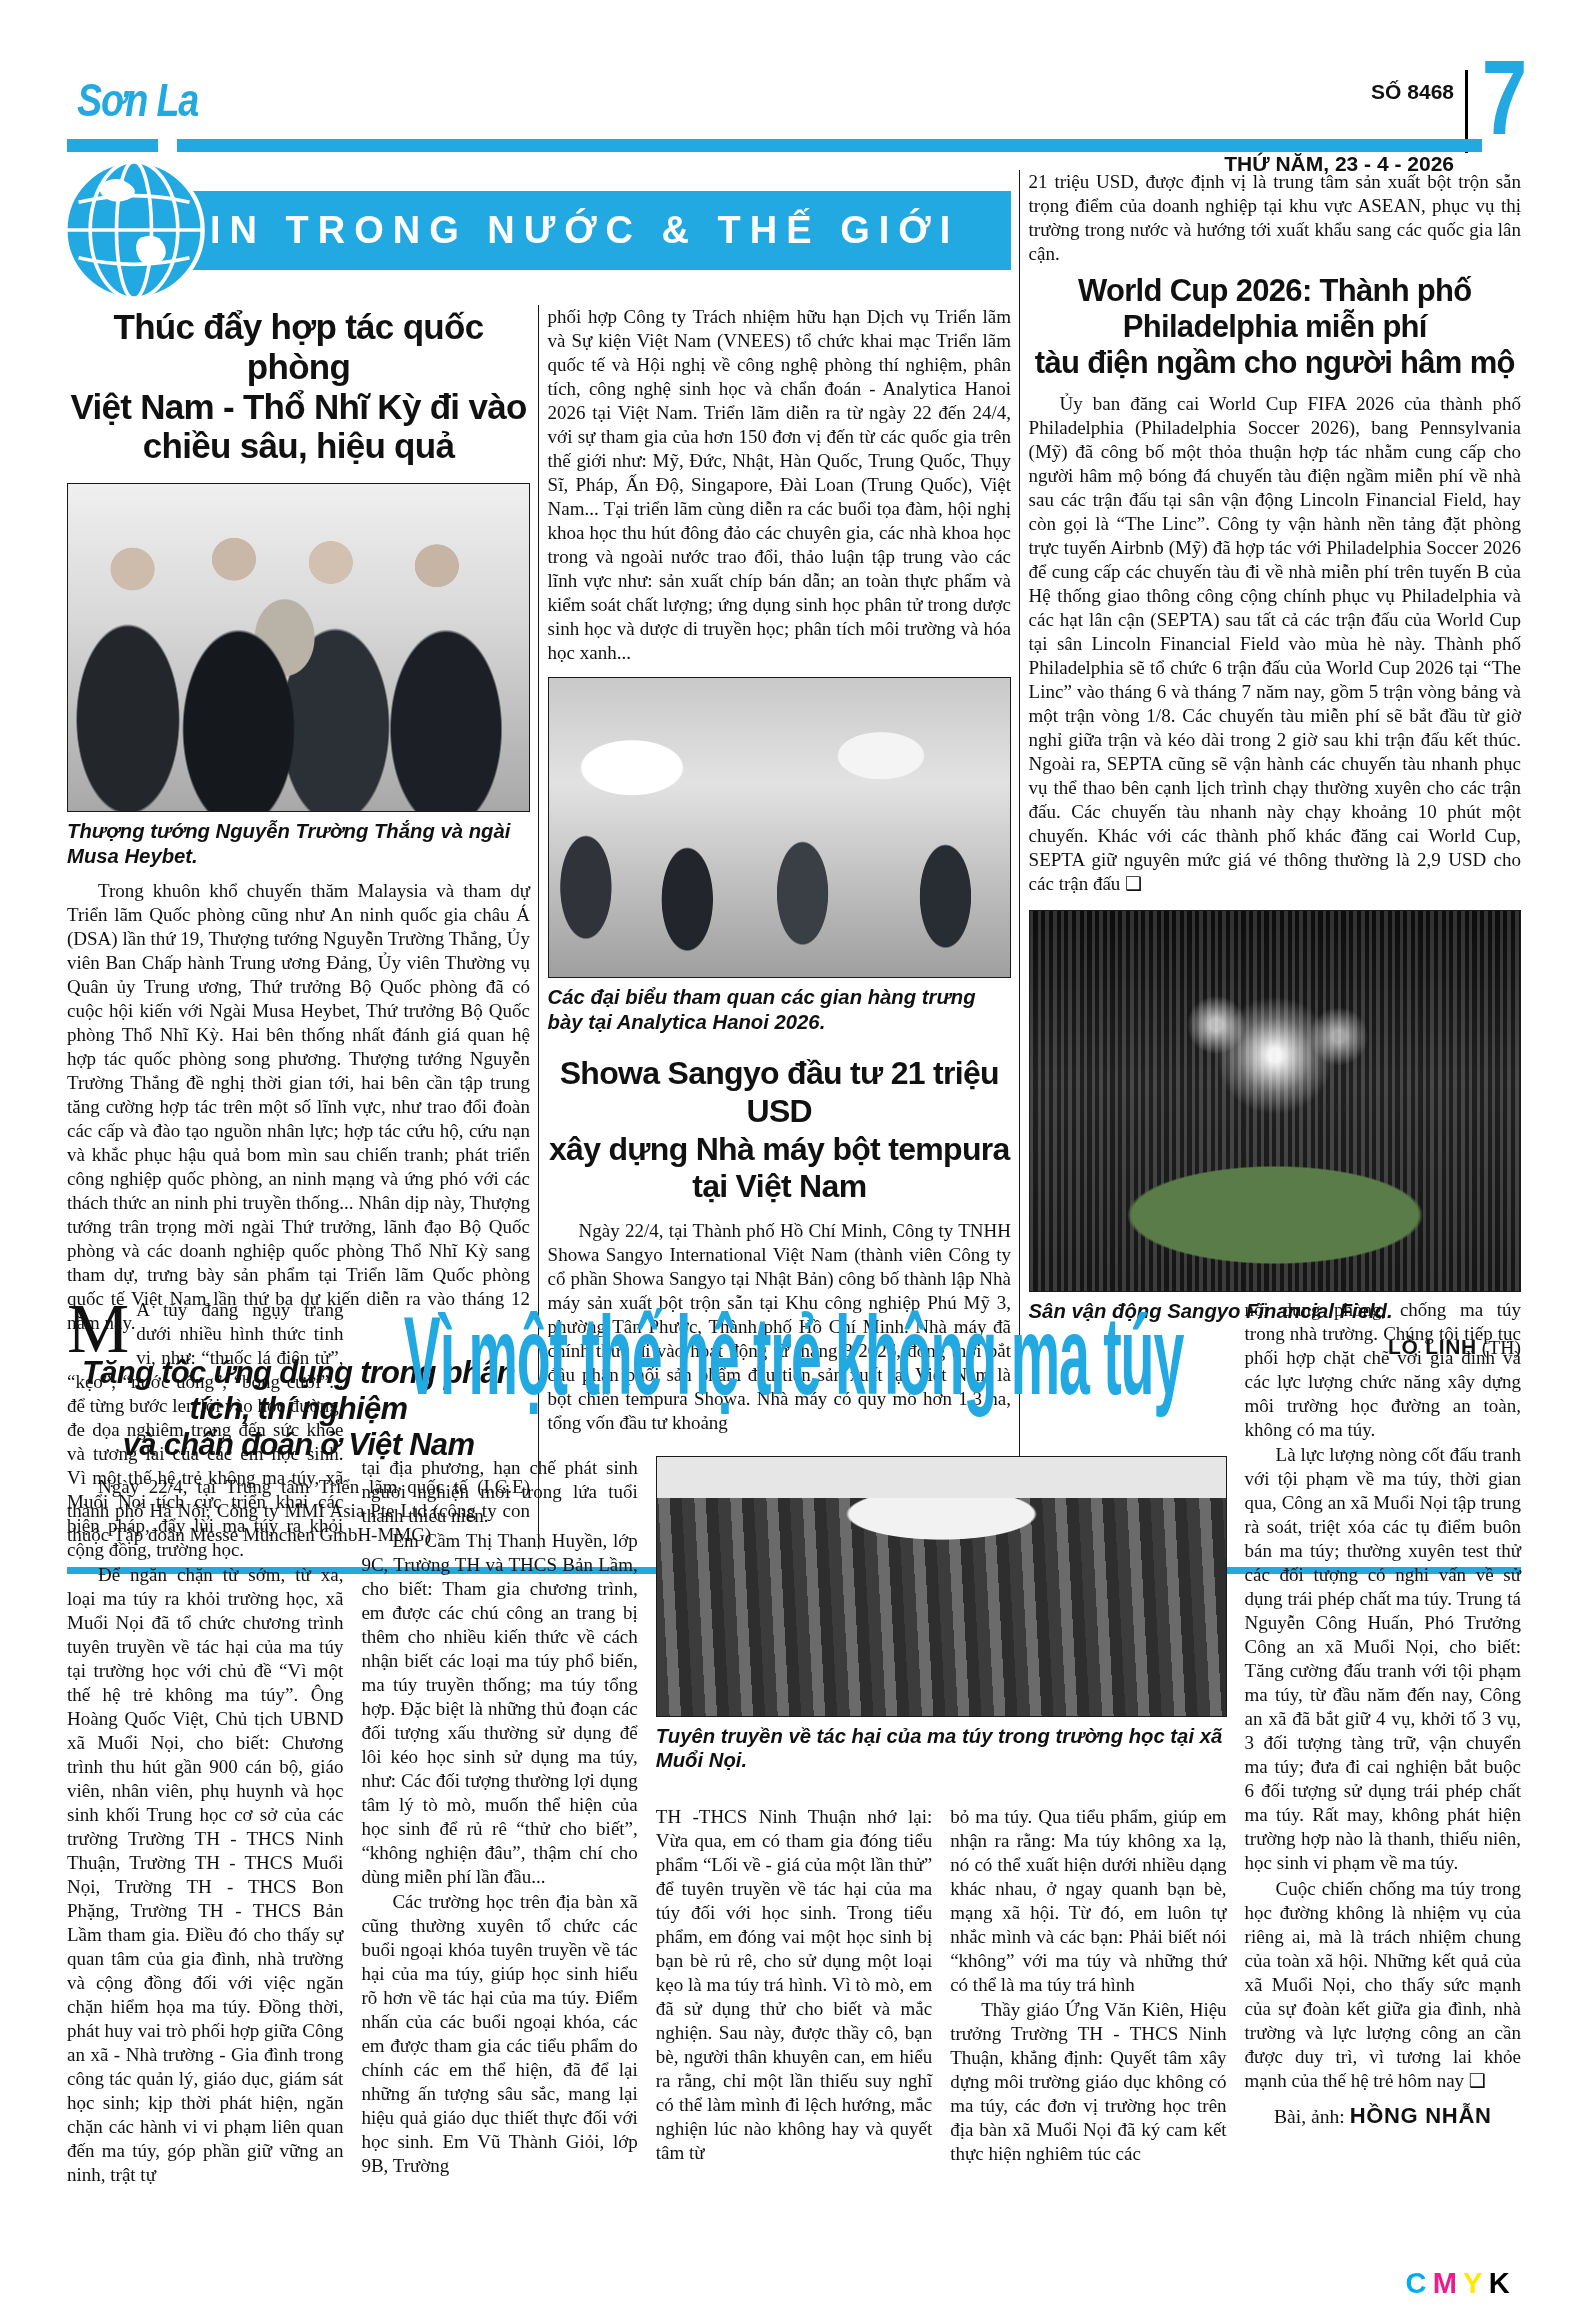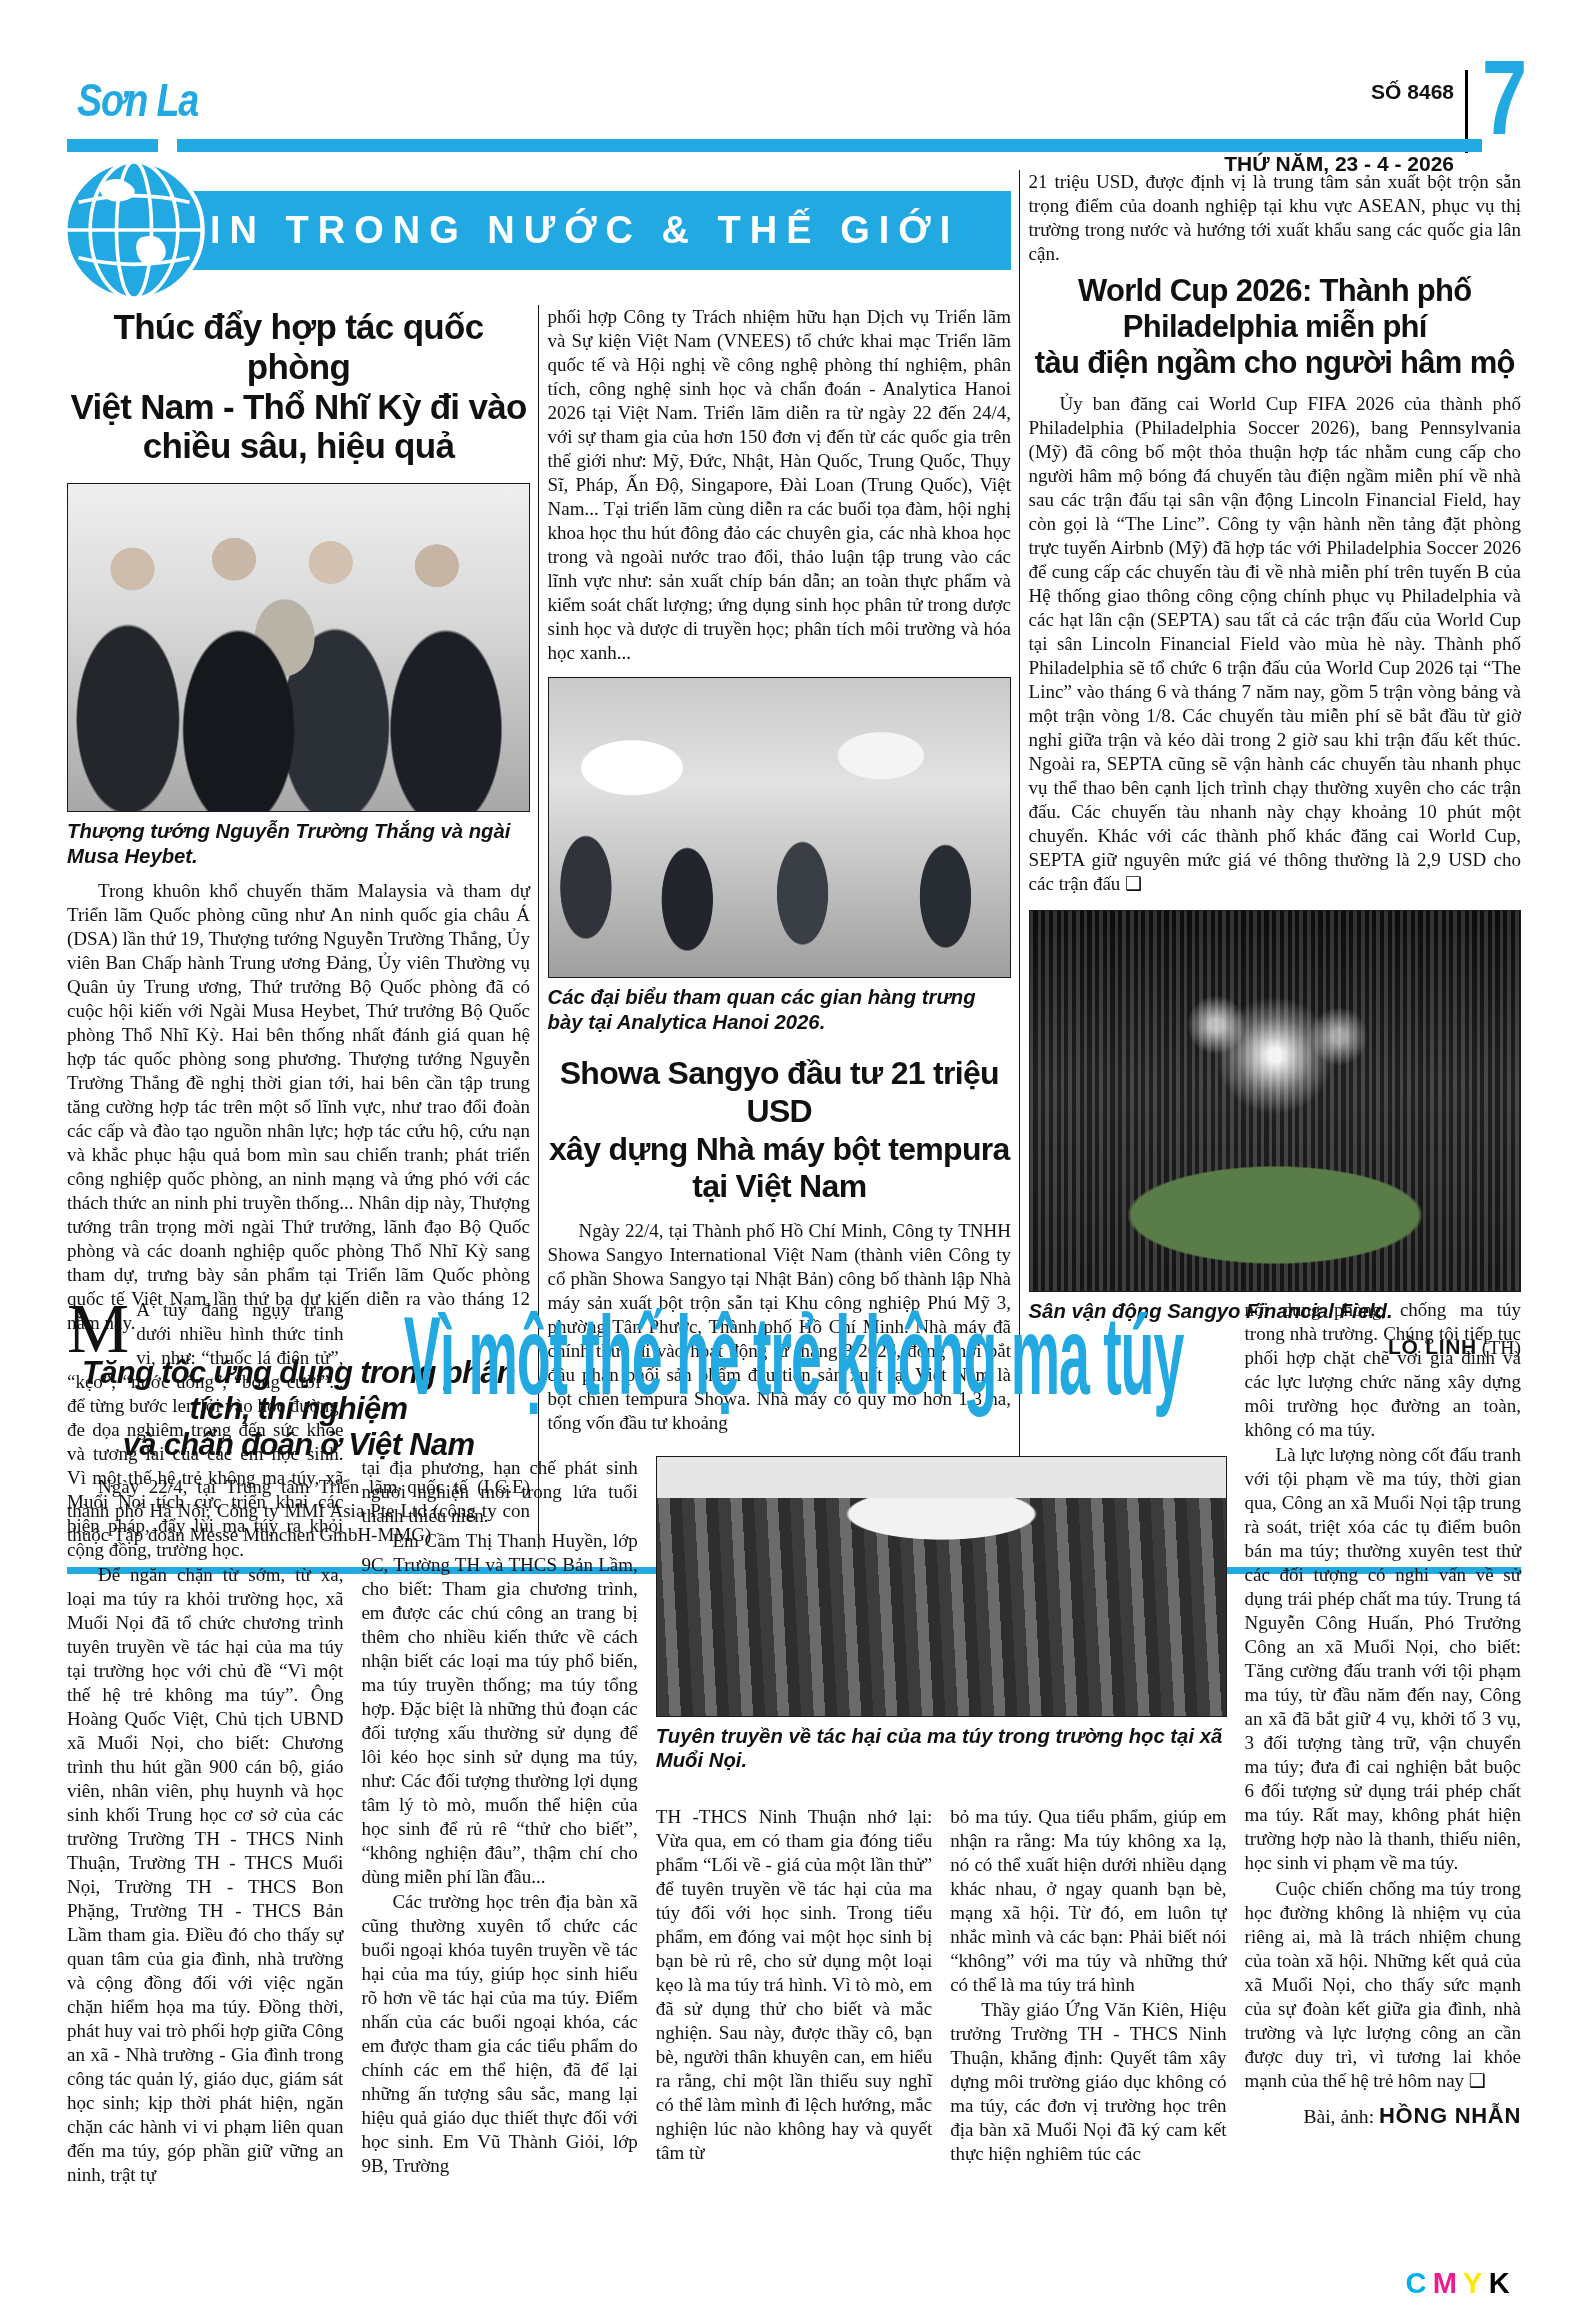--- a/index.html
+++ b/index.html
@@ -95,21 +95,21 @@
   .bheadline{grid-column:2/5;grid-row:1;height:153px;display:flex;align-items:flex-start;justify-content:center;overflow:visible;}
   .bheadline span{font-family:"Liberation Sans",sans-serif;font-weight:700;font-size:111px;line-height:1.05;
         color:#22a9e2;white-space:nowrap;transform:scaleX(.5);transform-origin:center top;letter-spacing:-2.1px;}
   .bcol2{grid-column:2;grid-row:2/4;}
   .bphoto-cell{grid-column:3/5;grid-row:2;}
   .bcol3{grid-column:3;grid-row:3;}
   .bcol4{grid-column:4;grid-row:3;}
   .bcol5{grid-column:5;grid-row:1/4;}
   .dropcap{float:left;font-family:"Liberation Serif",serif;font-weight:400;
         font-size:70px;line-height:56px;margin:2.8px 7px 0 0;}
-  .byline{margin-top:11.2px;text-align:right;font-size:19.6px;}
+  .byline{margin-top:11.2px;text-align:center;font-size:19.6px;}
   .byline .credit-name{font-size:22px;}
 
   
   .cmyk{position:absolute;right:70px;bottom:18px;font-family:"Liberation Sans",sans-serif;
         font-weight:700;font-size:29px;letter-spacing:6.3px;}
   .cmyk .c{color:#00AEEF}.cmyk .m{color:#EC1C8D}.cmyk .y{color:#FFE900}.cmyk .k{color:#000}
 </style>
 </head>
 <body>
 

